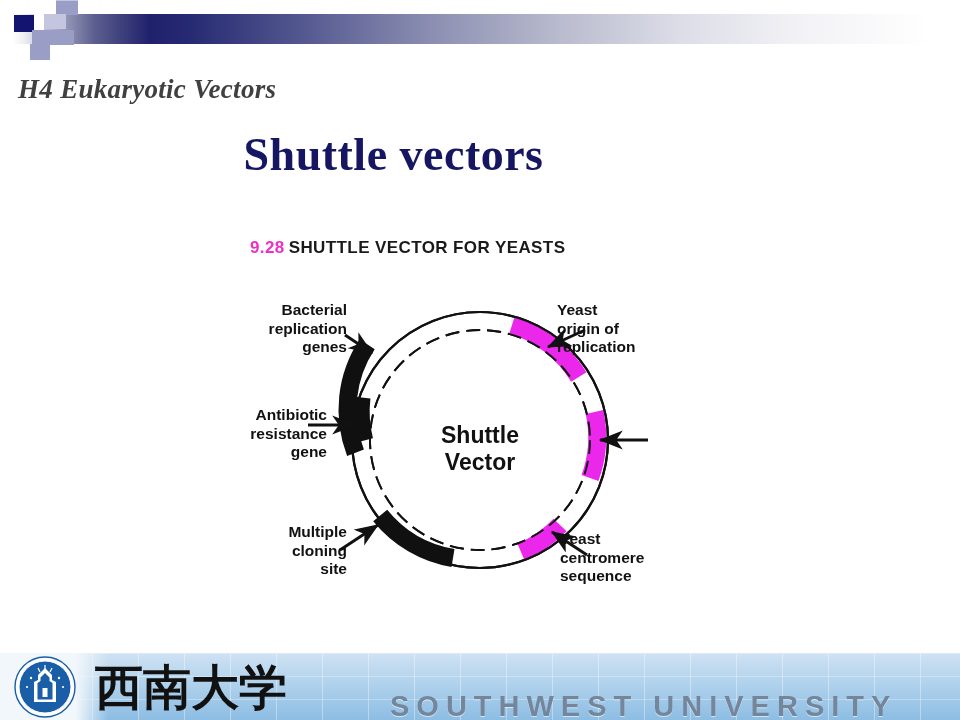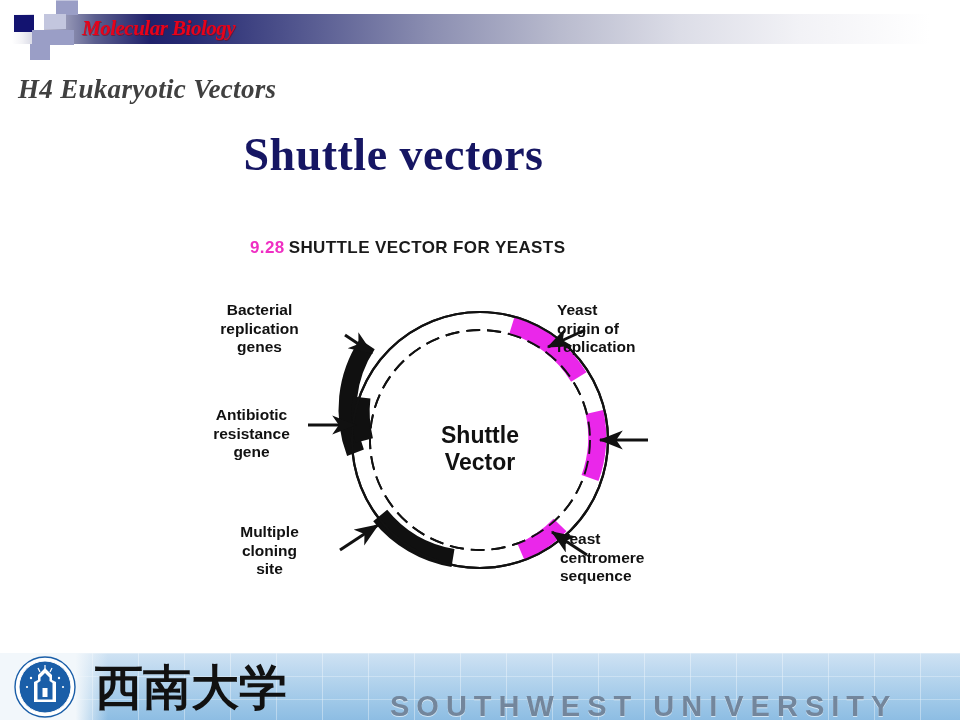--- a/index.html
+++ b/index.html
@@ -76,25 +76,25 @@
   
   #plasmid-wrap{ position:absolute; left:0; top:0; width:960px; height:400px; }
 
   
   .fig-label{
     position:absolute;
     font-family:"Liberation Sans", sans-serif;
     font-weight:bold; font-size:15.5px; line-height:18.5px;
     color:#111111; white-space:pre-line;
   }
-  .lab-right-align{ text-align:center; }
+  .lab-right-align{ text-align:right; }
   .lab-left-align{ text-align:left; }
 
   #label-bacterial{ left:172px; top:76px;  width:175px; }
-  #label-antibiotic{ left:164px; top:181px; width:175px; }
+  #label-antibiotic{ left:152px; top:181px; width:175px; }
   #label-mcs{        left:192px; top:298px; width:155px; }
   #label-yeast-ori{  left:557px; top:76px;  width:175px; }
   #label-leucine{    left:615px; top:162px; width:185px; }
   #label-centromere{ left:560px; top:305px; width:185px; }
 
   .plasmid-center-text{
     position:absolute; left:400px; top:186px; width:160px;
     text-align:center;
     font-family:"Liberation Sans", sans-serif;
     font-weight:bold; font-size:23px; line-height:27px; color:#111111;margin-top:11px;
@@ -139,21 +139,20 @@
   <div class="sq sq-wh" style="left:0px;  top:0px;  width:18px;height:14px;"></div>
   <div class="sq sq-lt" style="left:56px; top:0px;  width:22px;height:15px;"></div>
   <div class="sq sq-md" style="left:56px; top:1px;  width:22px;height:14px;"></div>
   <div class="sq sq-lt" style="left:44px; top:14px; width:22px;height:15px;"></div>
   <div class="sq sq-dk" style="left:14px; top:15px; width:20px;height:17px;"></div>
   <div class="sq sq-wh" style="left:34px; top:14px; width:10px;height:17px;"></div>
   <div class="sq sq-md" style="left:32px; top:30px; width:20px;height:15px;"></div>
   <div class="sq sq-md" style="left:52px; top:30px; width:22px;height:15px;"></div>
   <div class="sq sq-md" style="left:30px; top:44px; width:20px;height:16px;"></div>
 
-  <div class="banner-title">Molecular Biology</div>
 </div>
 
 <div id="subtitle">H4 Eukaryotic Vectors</div>
 
 <h1 id="main-title">Shuttle vectors</h1>
 
 <div id="figure">
 
   <div id="figure-caption">
     <span class="fig-num">9.28</span><span>SHUTTLE VECTOR FOR YEASTS</span>

